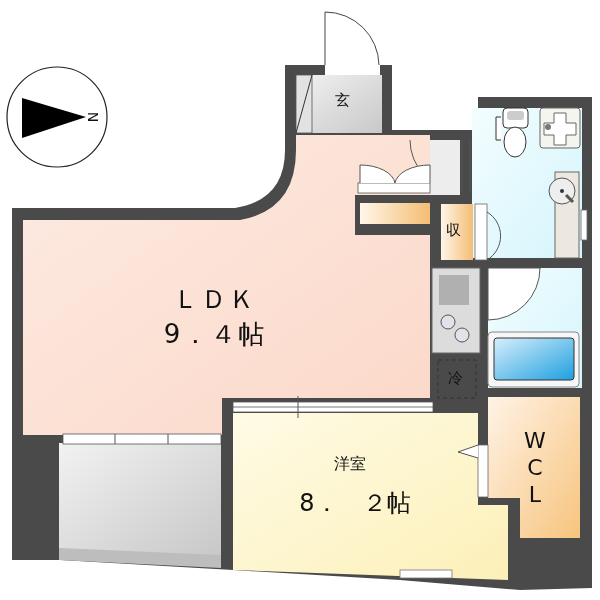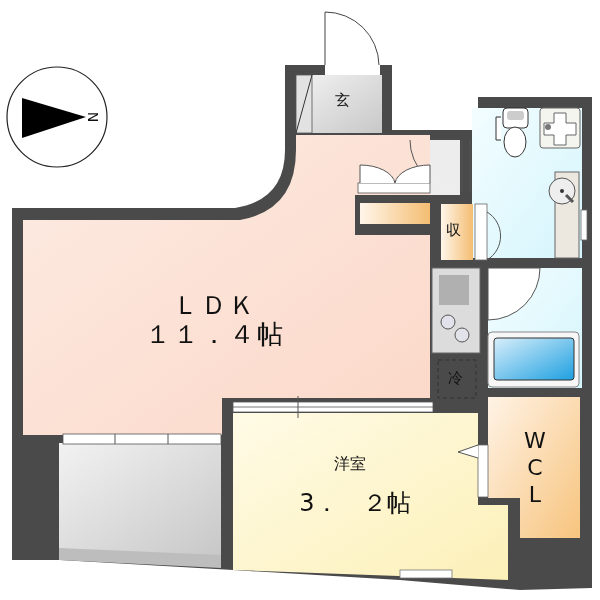--- a/index.html
+++ b/index.html
@@ -137,25 +137,25 @@
   <g>
     <circle cx="57" cy="117" r="50" fill="#fff" stroke="#222" stroke-width="1.2"></circle>
     <polygon points="22,98 22,138 86,117" fill="#000"></polygon>
   </g>
 </svg>
 
 <div class="lbl" style="left:88px;top:109px;font-size:14px;transform:rotate(-90deg);">N</div>
 
 <div class="lbl" style="left:335px;top:92px;font-size:15px;">玄</div>
 
-<div class="lbl" style="left:140px;top:285px;width:150px;font-size:26px;letter-spacing:2px;margin-top:6px;">ＬＤＫ</div>
-<div class="lbl" style="left:125px;top:320px;width:180px;font-size:26px;letter-spacing:2px;">１１．４帖</div>
+<div class="lbl" style="left:140px;top:285px;width:150px;font-size:26px;letter-spacing:2px;">ＬＤＫ</div>
+<div class="lbl" style="left:125px;top:320px;width:180px;font-size:26px;letter-spacing:2px;">9．４帖</div>
 
 <div class="lbl" style="left:446px;top:222px;font-size:15px;">収</div>
 
 <div class="lbl" style="left:448px;top:370px;font-size:15px;">冷</div>
 
 <div class="lbl" style="left:300px;top:455px;width:100px;font-size:16px;">洋室</div>
-<div class="lbl" style="left:280px;top:490px;width:150px;font-size:24px;">3．　２帖</div>
+<div class="lbl" style="left:280px;top:490px;width:150px;font-size:24px;">8．　２帖</div>
 
 <div class="lbl" style="left:520px;top:428px;width:30px;font-size:22px;">W</div>
 <div class="lbl" style="left:520px;top:455px;width:30px;font-size:22px;">C</div>
 <div class="lbl" style="left:520px;top:482px;width:30px;font-size:22px;">L</div>
 
 </body></html>

